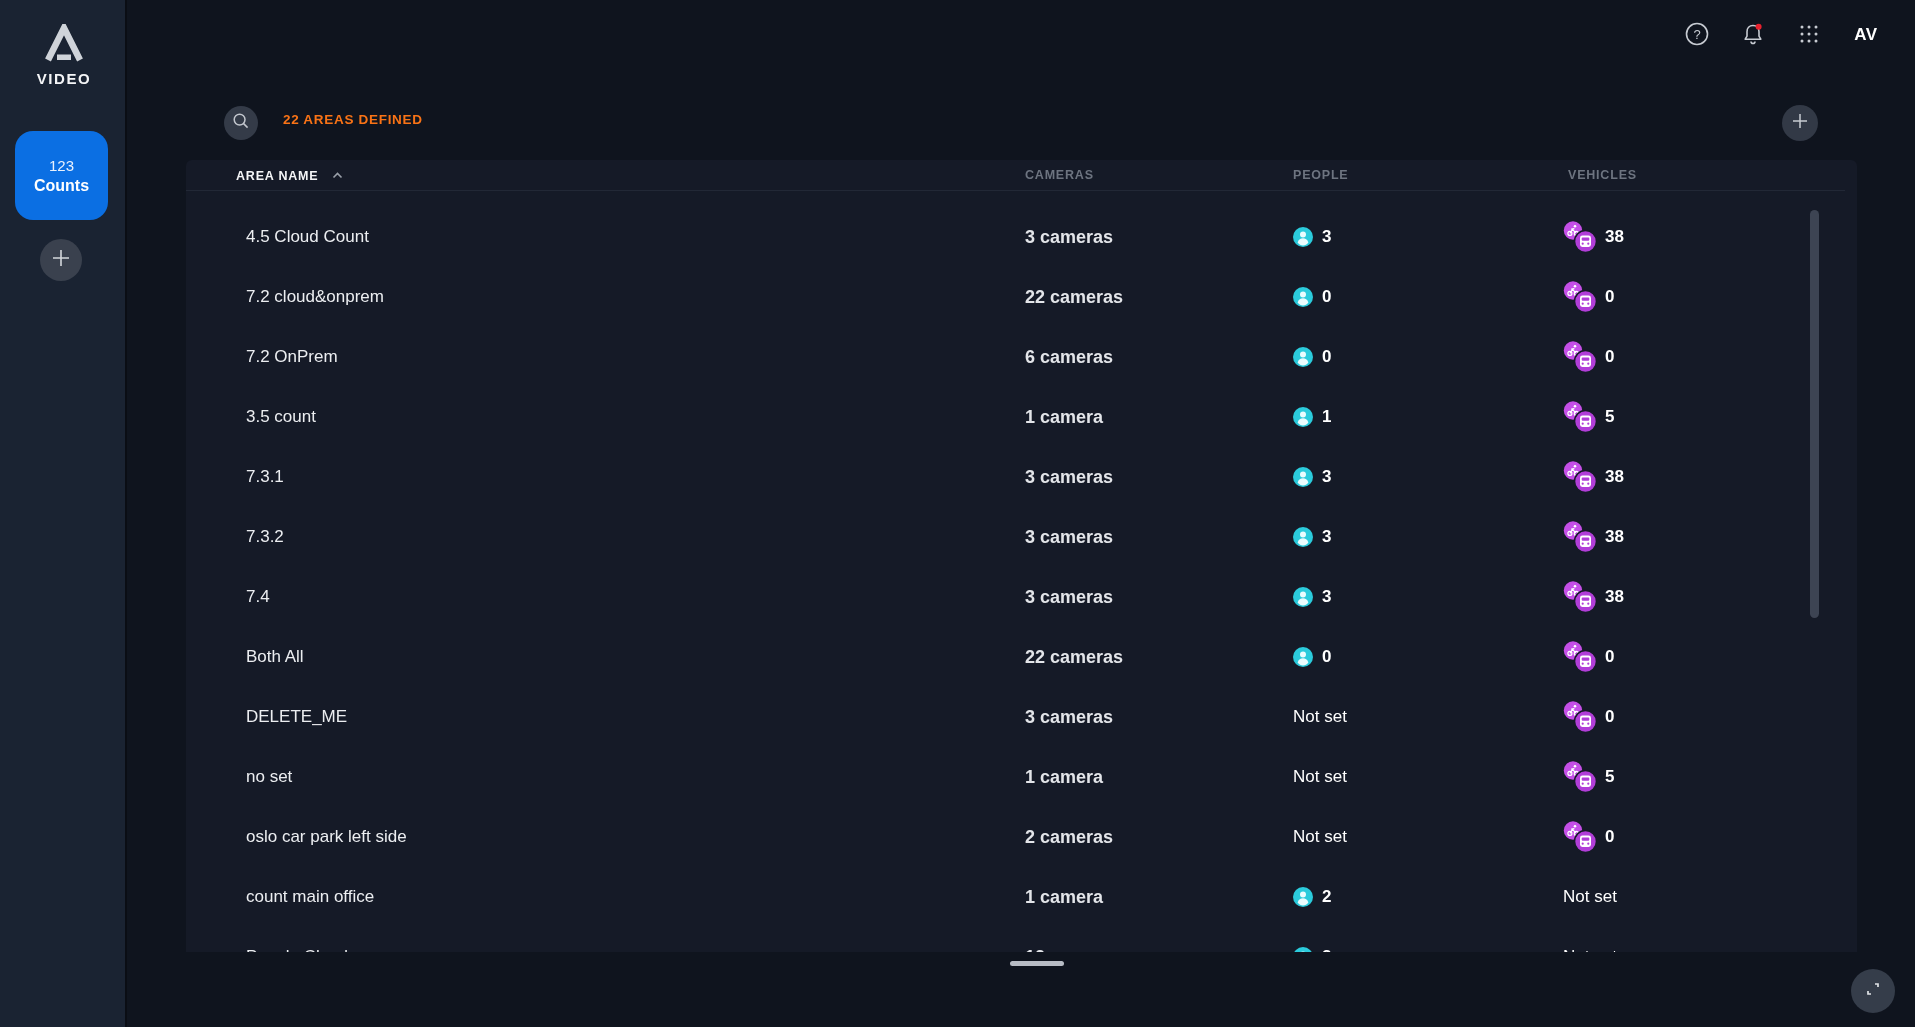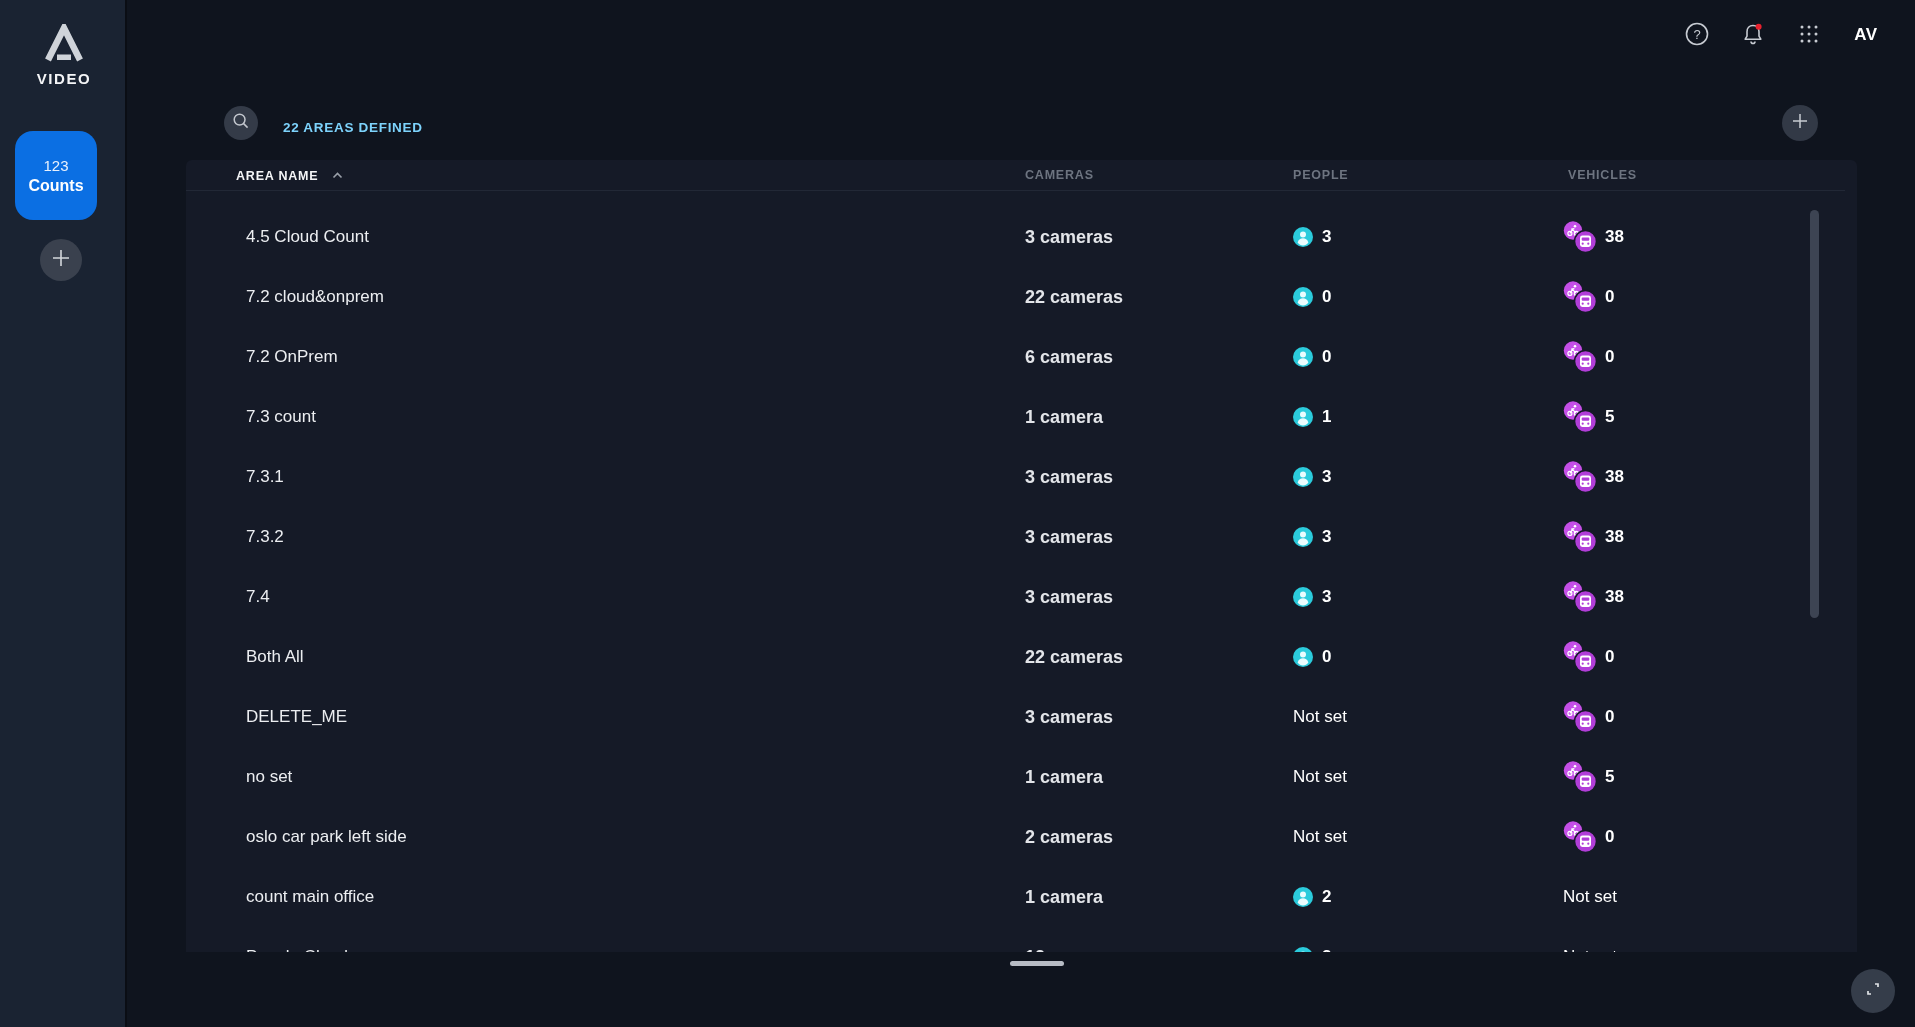--- a/index.html
+++ b/index.html
@@ -13,21 +13,21 @@
 
   
   .sidebar {
     position:absolute; left:0; top:0; width:127px; height:1027px;
     background:#1a2332; border-right:2px solid #0a0d14;
   }
   .logo-wrap { position:absolute; left:0; top:24px; width:128px; text-align:center; }
   .logo-wrap svg { display:block; margin:0 auto; }
   .logo-text { margin-top:8px; font-size:15px; font-weight:bold; letter-spacing:1.6px; color:#f4f5f7; }
   .counts-tile {
-    position:absolute; left:15px; top:131px; width:82px; height:89px;
+    position:absolute; left:15px; top:131px; width:93px; height:89px;
     background:#0b6fe3; border-radius:18px; cursor:pointer;
     display:flex; flex-direction:column; align-items:center; justify-content:center;
   }
   .counts-num { font-size:15px; font-weight:300; color:#e9f1fd; margin-bottom:3px; }
   .counts-label { font-size:16px; font-weight:bold; color:#ffffff; }
   .sidebar-add {
     position:absolute; left:40px; top:239px; width:42px; height:42px; border-radius:50%;
     background:#3a414e; display:flex; align-items:center; justify-content:center; cursor:pointer;
   }
 
@@ -40,22 +40,22 @@
     position:absolute; top:25px; left:1846px; width:40px; text-align:center;
     font-size:17px; font-weight:bold; color:#ffffff; cursor:pointer; letter-spacing:0.5px;
   }
 
   
   .search-btn {
     position:absolute; left:224px; top:106px; width:34px; height:34px; border-radius:50%;
     background:#343b48; display:flex; align-items:center; justify-content:center; cursor:pointer;
   }
   .areas-defined {
-    position:absolute; left:283px; top:120px;
-    font-size:13.5px; font-weight:bold; letter-spacing:0.7px; color:#7dd3fc;
+    position:absolute; left:283px; top:112px;
+    font-size:13.5px; font-weight:bold; letter-spacing:0.7px; color:#f97316;
   }
   .add-btn {
     position:absolute; left:1782px; top:105px; width:36px; height:36px; border-radius:50%;
     background:#323946; display:flex; align-items:center; justify-content:center; cursor:pointer;
   }
 
   
   .panel {
     position:absolute; left:186px; top:160px; width:1671px; height:792px;
     background:#151a27; border-radius:6px 6px 0 0;text-align:center;
@@ -292,21 +292,21 @@
           <rect x="18.7" y="16.4" width="7.6" height="3.4" rx="1" fill="#b13ed8"></rect>
           <circle cx="19.7" cy="22.7" r="1.1" fill="#b13ed8"></circle>
           <circle cx="25.3" cy="22.7" r="1.1" fill="#b13ed8"></circle>
         </svg>
       </span>
       <span class="cnt-val">0</span>
     </span>
   </div>
 
   <div class="row">
-    <span class="cell cell-name">7.3 count</span>
+    <span class="cell cell-name">3.5 count</span>
     <span class="cell cell-cameras">1 camera</span>
     <span class="cell cell-people">
       <span class="cnt-icon">
         <svg width="20" height="20" viewBox="0 0 20 20">
           <circle cx="10" cy="10" r="10" fill="#2bcbdc"></circle>
           <circle cx="10" cy="7.4" r="3" fill="#eafcfe"></circle>
           <path d="M4.6 15.6 C5.6 12.5 7.6 11.3 10 11.3 C12.4 11.3 14.4 12.5 15.4 15.6 C14 17.5 12.1 18.5 10 18.5 C7.9 18.5 6 17.5 4.6 15.6 Z" fill="#eafcfe"></path>
         </svg>
       </span>
       <span class="cnt-val">1</span>

